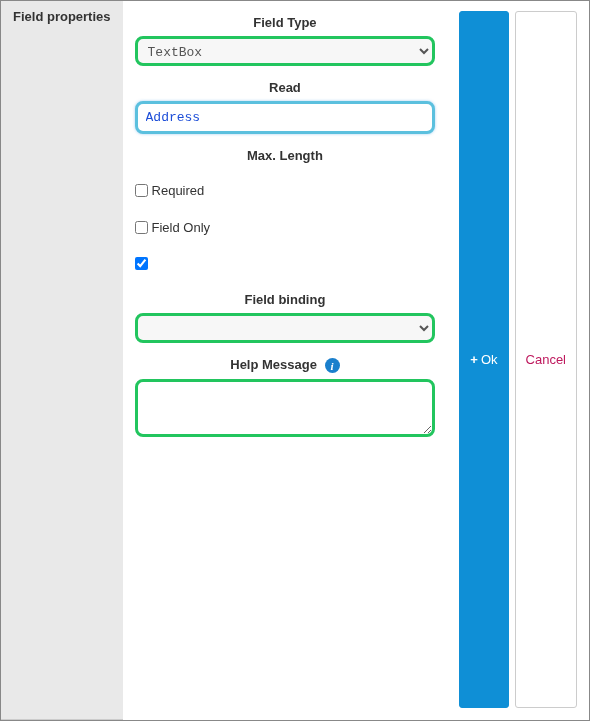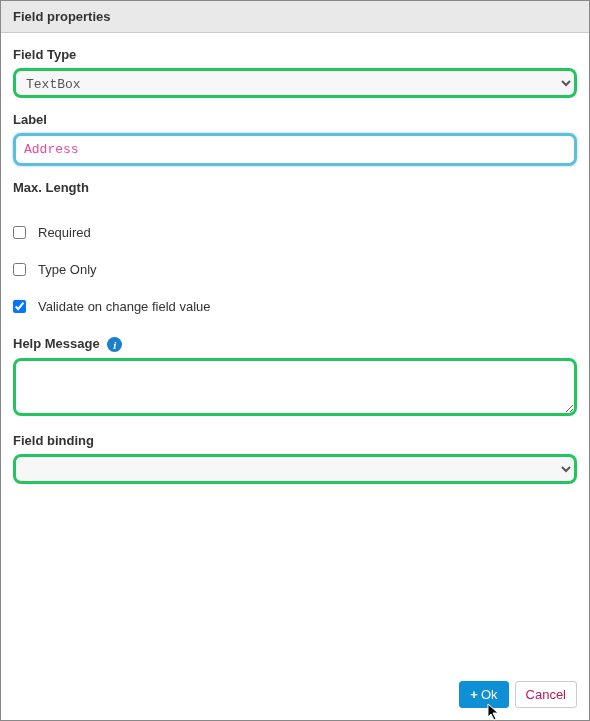--- a/index.html
+++ b/index.html
@@ -7,21 +7,21 @@
     font-family: "Helvetica Neue", Helvetica, Arial, sans-serif;
     font-size: 13px;
     color: #333;
     background: #fff;
   }
   .modal {
     width: 590px;
     height: 721px;
     border: 1px solid #888;
     display: flex;
-    flex-direction: column;
+    flex-direction: row;
     background: #fff;
   }
   .modal-header {
     background: #e9e9e9;
     border-bottom: 1px solid #ccc;
     padding: 8px 12px;
     font-weight: bold;
     font-size: 13px;
     color: #333;
   }
@@ -30,43 +30,44 @@
     padding: 14px 12px 6px 12px;
     overflow-y: auto;
   }
   .form-group { margin-bottom: 14px; }
   .form-label {
     display: block;
     font-weight: bold;
     font-size: 13px;
     margin-bottom: 6px;
     color: #333;
+    text-align: center;
   }
-  .checkbox-group { margin-bottom: 22px; display: flex; align-items: center; gap: 12px; }
+  .checkbox-group { margin-bottom: 22px; display: flex; align-items: center; gap: 4px; }
   .form-control {
     width: 100%;
     border: 3px solid #22c55e;
     border-radius: 8px;
     padding: 6px 8px;
     font-size: 13px;
     color: #555;
     background: #fff;
     font-family: Liberation Mono, monospace;
   }
   select.form-control {
     height: 30px;
     padding: 5px 6px;
     background: #f7f7f7;
   }
   textarea.form-control { resize: both; height: 58px; }
   .form-control.focused {
     border-color: #5bc0de;
     box-shadow: 0 0 3px rgba(102,175,233,0.6);
     outline: none;
-    color: #ec4899;
+    color: #1d4ed8;
   }
   input[type="checkbox"] {
     width: 13px; height: 13px;
   }
   .check-label { font-size: 13px; color: #333; }
   .info-icon {
     display: inline-flex;
     width: 15px; height: 15px;
     background: #1a7fcc;
     color: #fff;
@@ -125,57 +126,56 @@
   <div class="modal-body">
 
     <div class="form-group">
       <label class="form-label">Field Type</label>
       <select class="form-control">
         <option>TextBox</option>
       </select>
     </div>
 
     <div class="form-group">
-      <label class="form-label">Label</label>
+      <label class="form-label">Read</label>
       <input type="text" class="form-control focused" value="Address" style="">
     </div>
 
 
-    <div class="form-group" style="margin-bottom:30px">
+    <div class="form-group" style="margin-bottom:20px">
       <label class="form-label">Max. Length</label>
     </div>
 
     <div class="checkbox-group">
       <input type="checkbox" style="">
       <span class="check-label">Required</span>
     </div>
 
     <div class="checkbox-group">
       <input type="checkbox" style="">
-      <span class="check-label">Type Only</span>
+      <span class="check-label">Field Only</span>
     </div>
 
     <div class="checkbox-group">
       <input type="checkbox" checked="" style="">
-      <span class="check-label">Validate on change field value</span>
+    </div>
+
+    <div class="form-group">
+      <label class="form-label">Field binding</label>
+      <select class="form-control">
+        <option></option>
+      </select>
     </div>
 
     <div class="form-group">
       <label class="form-label">
         <span>Help Message</span>
         <span class="info-icon">i</span>
       </label>
       <textarea class="form-control" style=""></textarea>
-    </div>
-
-    <div class="form-group">
-      <label class="form-label">Field binding</label>
-      <select class="form-control">
-        <option></option>
-      </select>
     </div>
 
   </div>
 
   <div class="modal-footer footer-wrap">
     <button class="btn btn-primary">
       <span class="plus-icon">+</span>
       <span>Ok</span>
     </button>
     <button class="btn">

